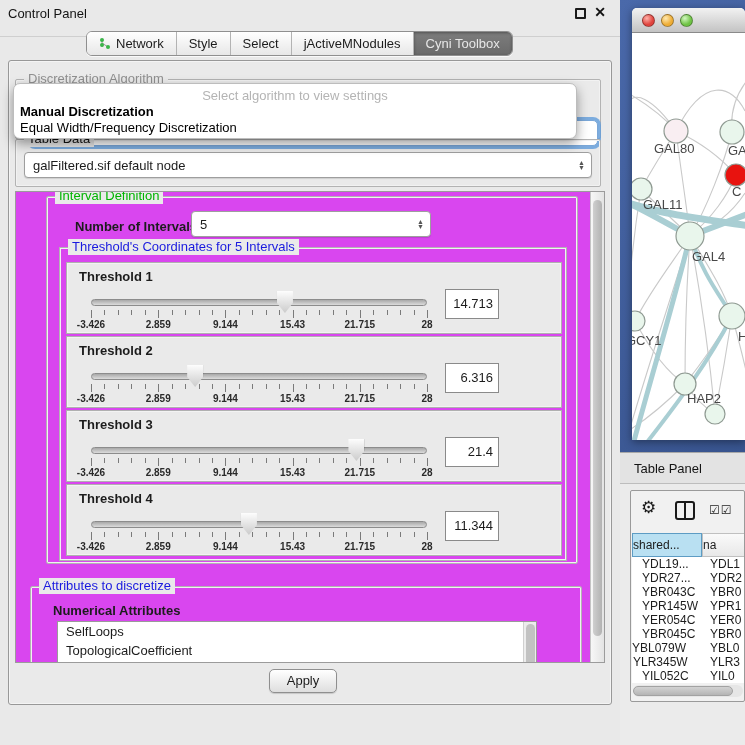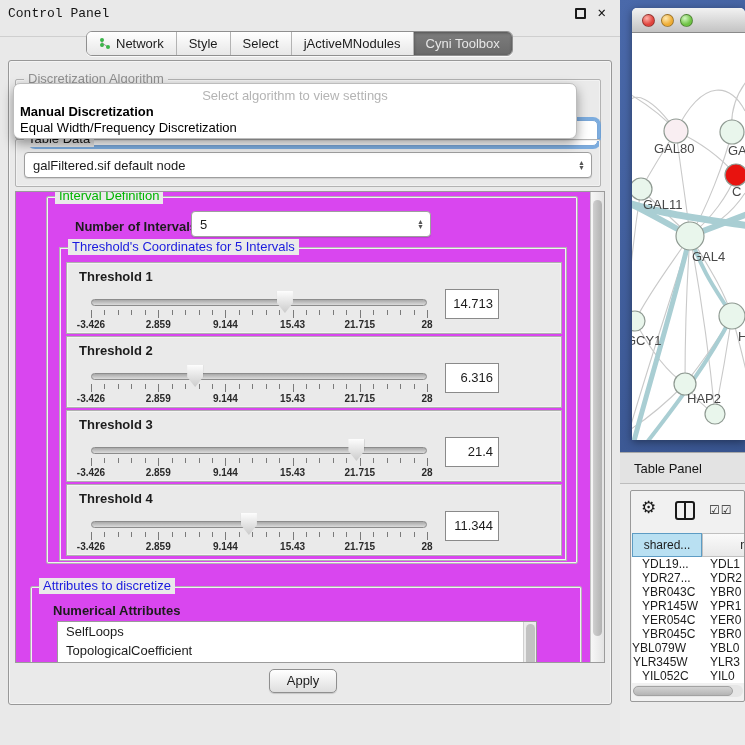--- a/index.html
+++ b/index.html
@@ -1,21 +1,21 @@
 <!DOCTYPE html>
 <html><head>
 <meta charset="utf-8">
 <style>
   * { margin:0; padding:0; box-sizing:border-box; }
   html,body { width:745px; height:745px; overflow:hidden; }
   body { font-family:"Liberation Sans", sans-serif; background:#e9e9e9; position:relative; color:#1c1c1c; }
 
   
   #control-panel { position:absolute; left:0; top:0; width:620px; height:745px; background:#e9e9e9; }
-  #cp-titlebar { position:absolute; left:0; top:0; width:620px; height:37px; border-bottom:1px solid #cfcfcf;font-family:Liberation Mono, monospace; }
+  #cp-titlebar { position:absolute; left:0; top:0; width:620px; height:37px; border-bottom:1px solid #cfcfcf; }
   #cp-title { position:absolute; left:8px; top:6px; font-size:13px; color:#141414; }
   #cp-float { position:absolute; right:34px; top:8px; width:11px; height:11px; border:2px solid #1a1a1a; border-radius:1px; }
   #cp-close { position:absolute; right:14px; top:4px; font-size:14px; font-weight:bold; color:#111; }
 
   
   .segbar { position:absolute; display:flex; height:25px; border:1px solid #8f8f8f; border-radius:6px; overflow:hidden; background:#fff; box-shadow:0 1px 0 rgba(255,255,255,.7); }
   .seg { display:flex; align-items:center; gap:5px; padding:0 12px; font-size:13px; background:linear-gradient(#ffffff,#e7e7e7); border-right:1px solid #b3b3b3; color:#1c1c1c; white-space:nowrap; }
   .seg:last-child { border-right:none; }
   .seg.sel { background:linear-gradient(#7d7d7d,#6a6a6a); color:#e7e7e7; box-shadow:inset 0 1px 3px rgba(0,0,0,.35); }
   #top-tabbar { left:86px; top:31px; }
@@ -87,21 +87,21 @@
 
   #tp-bar { position:absolute; left:620px; top:452px; width:125px; height:32px; background:#e3e3e3; border-top:1px solid #a8a8a8; border-bottom:1px solid #bdbdbd; }
   #tp-title { position:absolute; left:14px; top:8px; font-size:13px; color:#141414; }
   #tp-panel { position:absolute; left:620px; top:484px; width:125px; height:261px; background:#ebebeb; }
   #tp-widget { position:absolute; left:10px; top:6px; width:115px; height:212px; background:#f1f1f1; border:1px solid #9a9a9a; border-radius:2px; overflow:hidden; }
   #tp-gear { position:absolute; left:10px; top:8px; font-size:17px; color:#1a1a1a; line-height:1; }
   #tp-split { position:absolute; left:44px; top:10px; width:20px; height:19px; border:2px solid #1a1a1a; border-radius:3px; }
   #tp-split::after { content:""; position:absolute; left:7px; top:0; width:2px; height:100%; background:#1a1a1a; }
   #tp-checks { position:absolute; left:78px; top:12px; font-size:12px; letter-spacing:1px; color:#222; }
   #tp-header { position:absolute; left:1px; top:42px; height:24px; display:flex; }
-  .tp-hcell { font-size:12px; text-align:center; line-height:22px; border:1px solid #c0c0c0; background:linear-gradient(#fafafa,#e8e8e8); overflow:hidden; white-space:nowrap; }
+  .tp-hcell { font-size:12px; text-align:left; line-height:22px; border:1px solid #c0c0c0; background:linear-gradient(#fafafa,#e8e8e8); overflow:hidden; white-space:nowrap; }
   .tp-hcell.sel { background:#b9e0f2; border:1px solid #5d9cc4; }
   #tp-rows { position:absolute; left:1px; top:66px; width:160px; height:126px; background:#fff; overflow:hidden; }
   .tp-row { display:flex; height:14px; }
   .tp-cell { font-size:12px; line-height:14px; white-space:nowrap; overflow:hidden; }
   #tp-hsb { position:absolute; left:2px; top:194px; width:110px; height:12px; background:#e6e6e6; border-radius:6px; }
   #tp-hsb-thumb { position:absolute; left:0; top:1px; width:100px; height:10px; border-radius:5px; background:linear-gradient(#d2d2d2,#b5b5b5); border:1px solid #a2a2a2; }
 
   .net-label { font-size:13px; fill:#474747; }
   svg text { font-family:"Liberation Sans", sans-serif; }
 </style>

